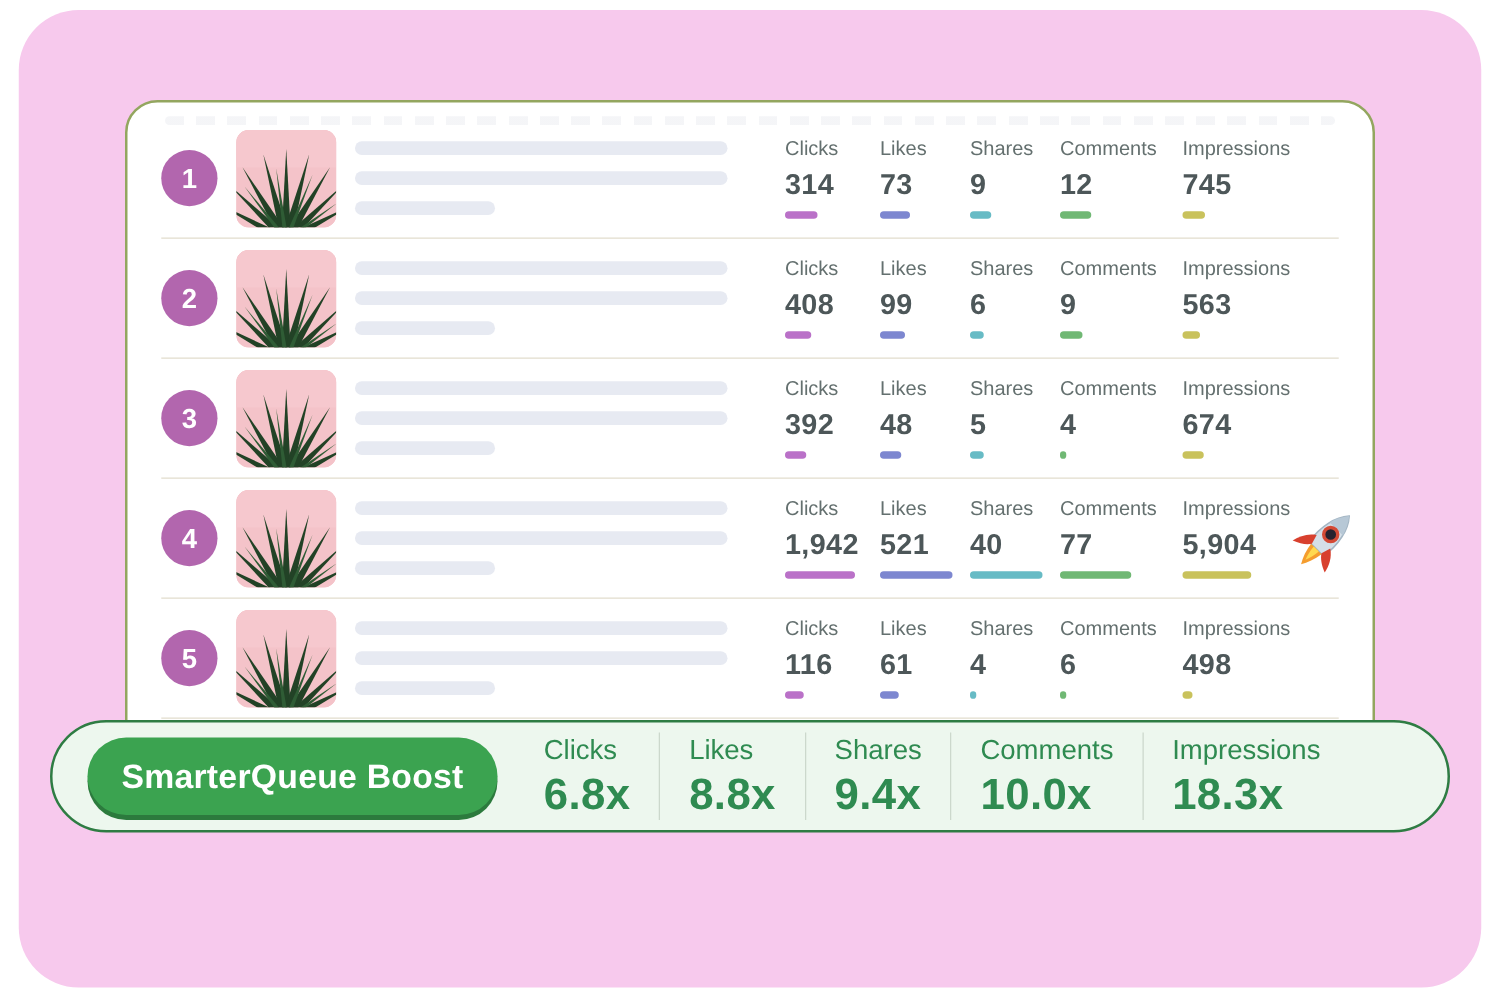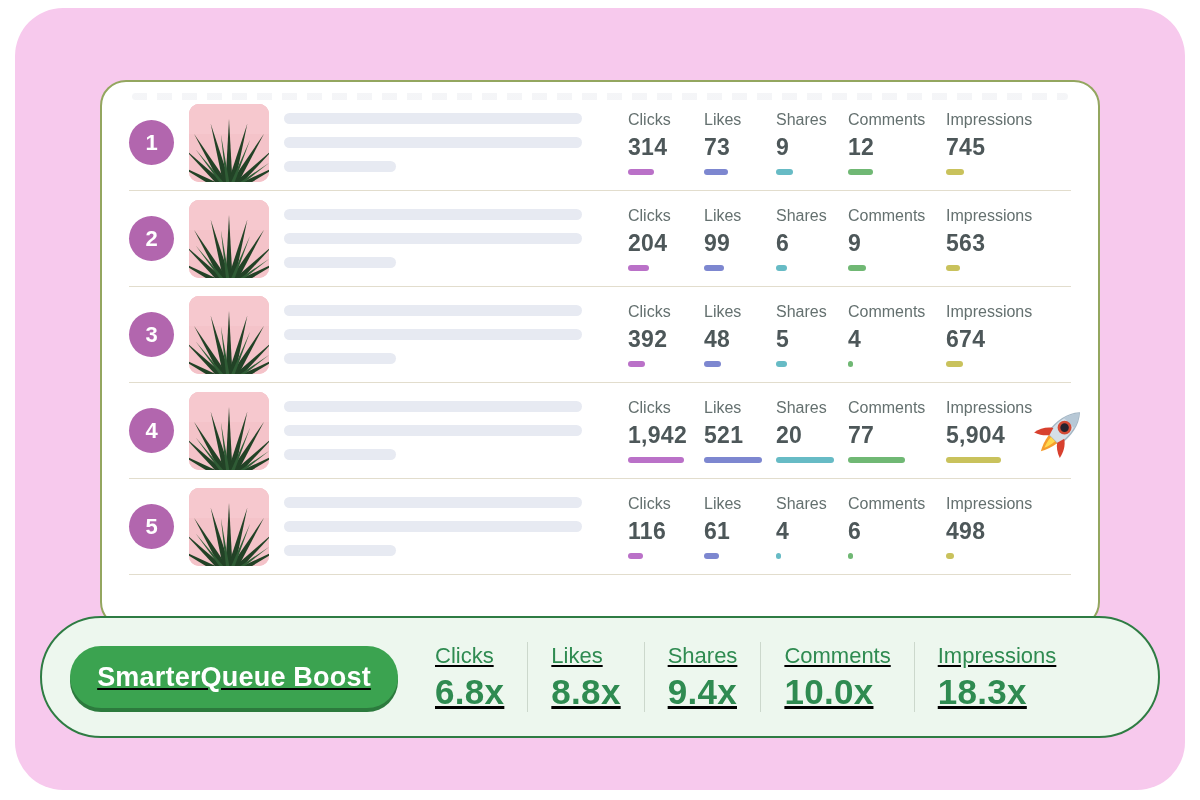--- a/index.html
+++ b/index.html
@@ -49,25 +49,25 @@
   .stat.col-3{width:98px}.stat.col-4{width:130px}
   .stat-label{font-size:16px;line-height:20px;color:var(--stat-label,#64706f);}
   .stat-value{font-size:23px;line-height:30px;margin-top:2px;font-weight:bold;
     letter-spacing:.3px;color:var(--stat-value,#4d5759);text-align:right;}
   .stat-bar{height:6px;border-radius:3px;margin-top:7px;}
   .rocket{position:absolute;left:904px;top:20px;width:58px;height:58px;display:none;}
   .rocket.show{display:block;}
   .rocket svg{overflow:visible;display:block;}
   
   .banner{
-    position:absolute;left:40px;top:616px;width:1120px;height:122px;
+    position:absolute;left:40px;top:576px;width:1120px;height:90px;
     border-radius:61px;box-sizing:border-box;
     background:var(--banner-bg,#edf7ee);
     border:2.5px solid var(--banner-border,#2e7c43);
-    display:flex;align-items:center;text-decoration:underline;
+    display:flex;align-items:center;
   }
   .boost-btn{
     margin-left:28px;width:328px;height:62px;border-radius:31px;border:none;
     background:var(--button-bg,#3ba350);color:var(--button-text,#ffffff);
     font-family:"Liberation Sans",sans-serif;
     font-size:27px;font-weight:bold;letter-spacing:.2px;
     display:flex;align-items:center;justify-content:center;
     box-shadow:0 4px 0 var(--button-shadow,#2c7a3d);
     cursor:pointer;flex:0 0 auto;
   }
@@ -177,21 +177,21 @@
       </svg>
     </div>
     <div class="lines">
       <div class="line"></div>
       <div class="line"></div>
       <div class="line short"></div>
     </div>
     <div class="stats">
   <div class="stat col-0">
     <div class="stat-label">Clicks</div>
-    <div class="stat-value">204</div>
+    <div class="stat-value">408</div>
     <div class="stat-bar" style="width: 21px; background: rgb(186, 113, 200);"></div>
   </div>
 
   <div class="stat col-1">
     <div class="stat-label">Likes</div>
     <div class="stat-value">99</div>
     <div class="stat-bar" style="width: 20px; background: rgb(125, 135, 208);"></div>
   </div>
 
   <div class="stat col-2">
@@ -317,21 +317,21 @@
   </div>
 
   <div class="stat col-1">
     <div class="stat-label">Likes</div>
     <div class="stat-value">521</div>
     <div class="stat-bar" style="width: 58px; background: rgb(125, 135, 208);"></div>
   </div>
 
   <div class="stat col-2">
     <div class="stat-label">Shares</div>
-    <div class="stat-value">20</div>
+    <div class="stat-value">40</div>
     <div class="stat-bar" style="width: 58px; background: rgb(103, 187, 197);"></div>
   </div>
 
   <div class="stat col-3">
     <div class="stat-label">Comments</div>
     <div class="stat-value">77</div>
     <div class="stat-bar" style="width: 57px; background: rgb(112, 184, 116);"></div>
   </div>
 
   <div class="stat col-4">

